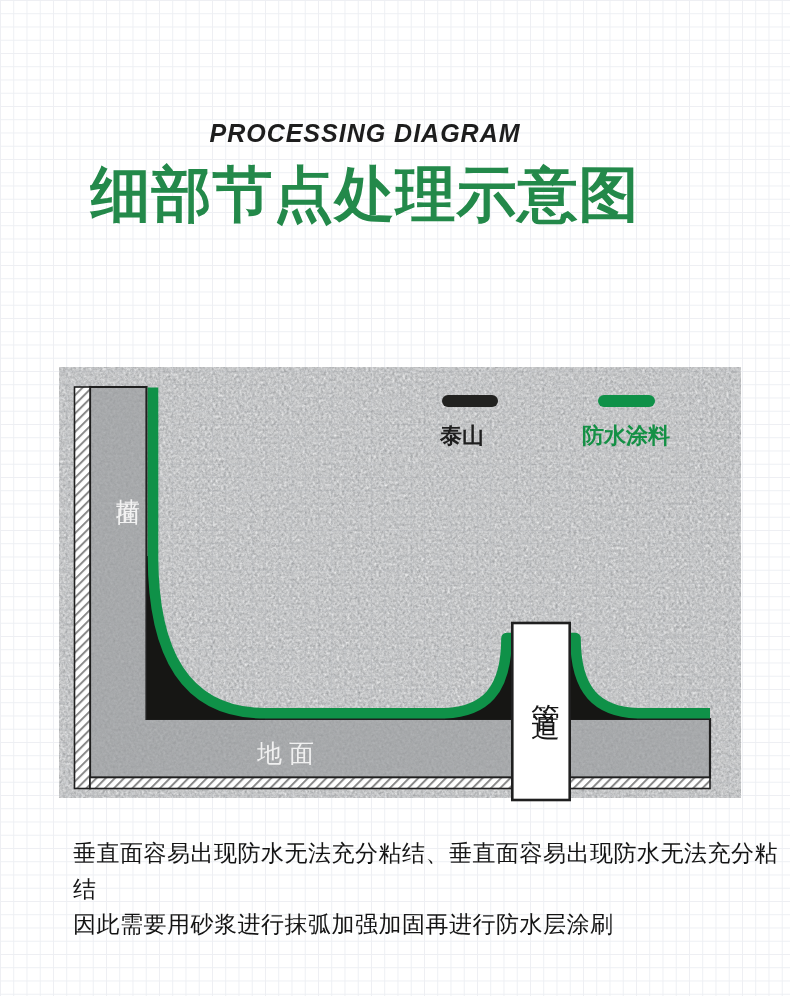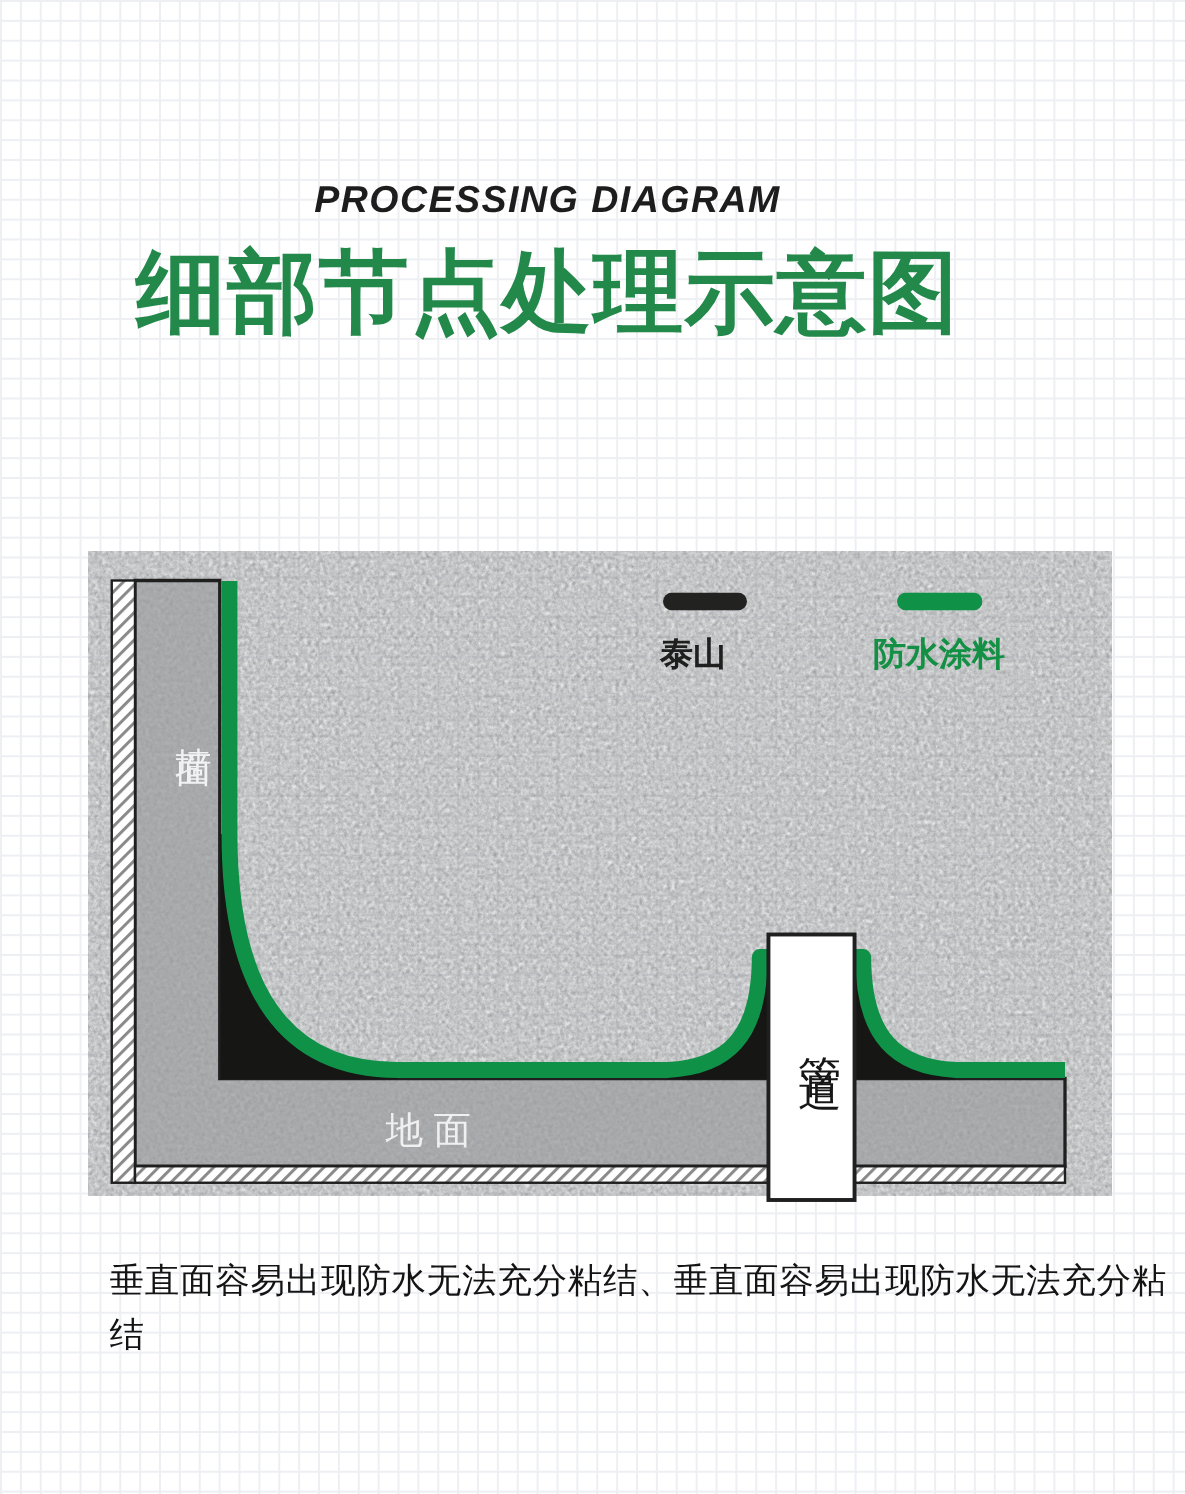--- a/index.html
+++ b/index.html
@@ -87,15 +87,16 @@
   </svg>
   <div class="abs legend-text" style="left: 440px; top: 423px; color: rgb(31, 31, 31);">泰山</div>
 
   <svg class="abs legend-swatch" style="left:598px;top:395px;" width="57" height="12" viewBox="0 0 57 12">
     <rect x="0" y="0" width="57" height="12" rx="6" fill="#0f9148"></rect>
   </svg>
   <div class="abs legend-text green" style="left: 582px; top: 423px; color: rgb(20, 144, 69);">防水涂料</div>
 
   <div class="abs footer" style="color: rgb(20, 20, 20);">
     <div>垂直面容易出现防水无法充分粘结、垂直面容易出现防水无法充分粘结</div>
+    <div>因此需要用砂浆进行抹弧加强加固再进行防水层涂刷</div>
   </div>
 
 </div>
 
 </body></html>

